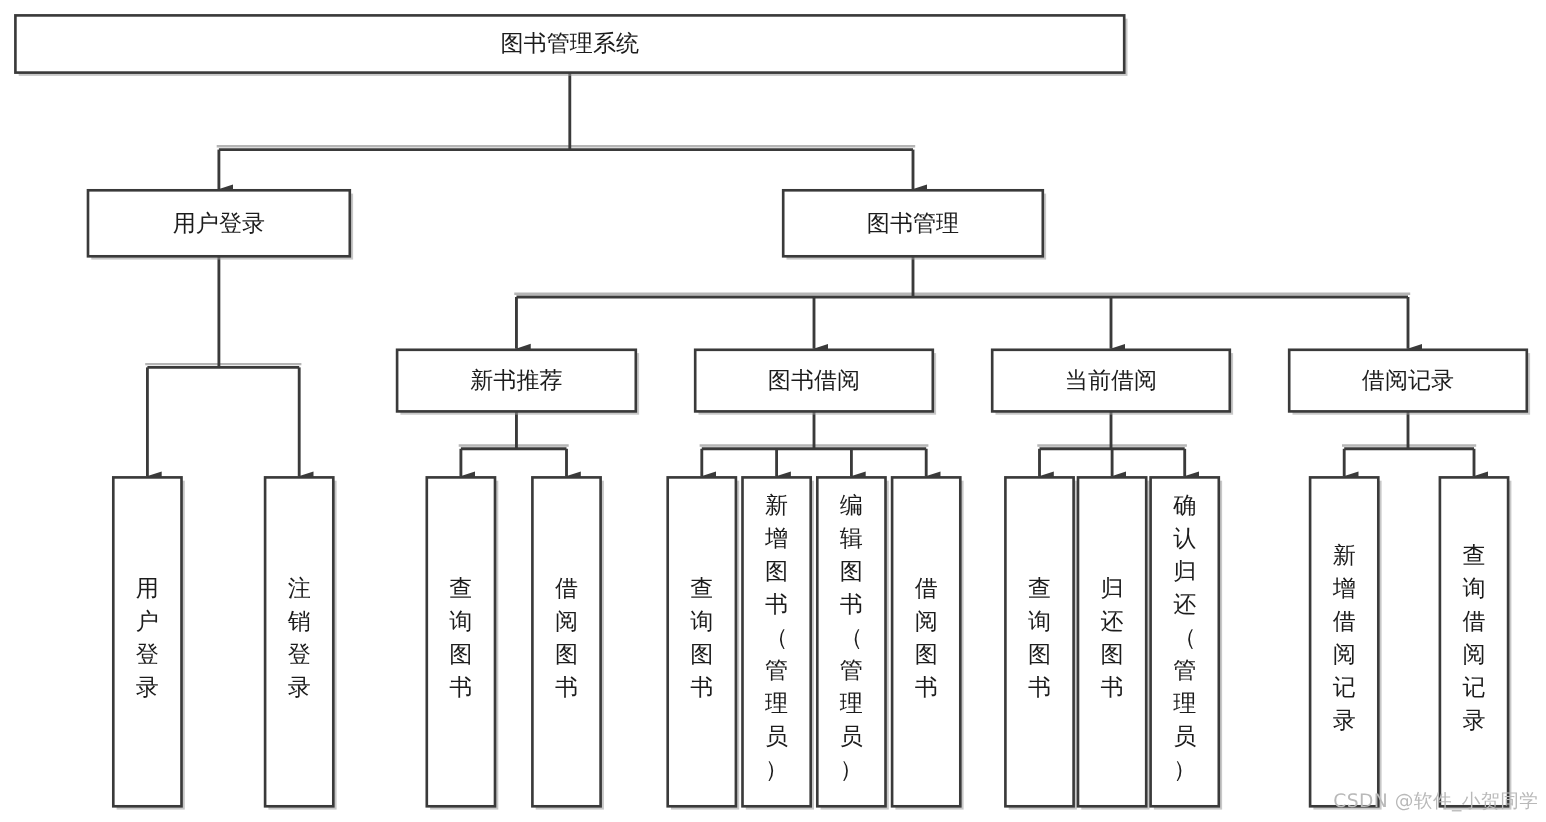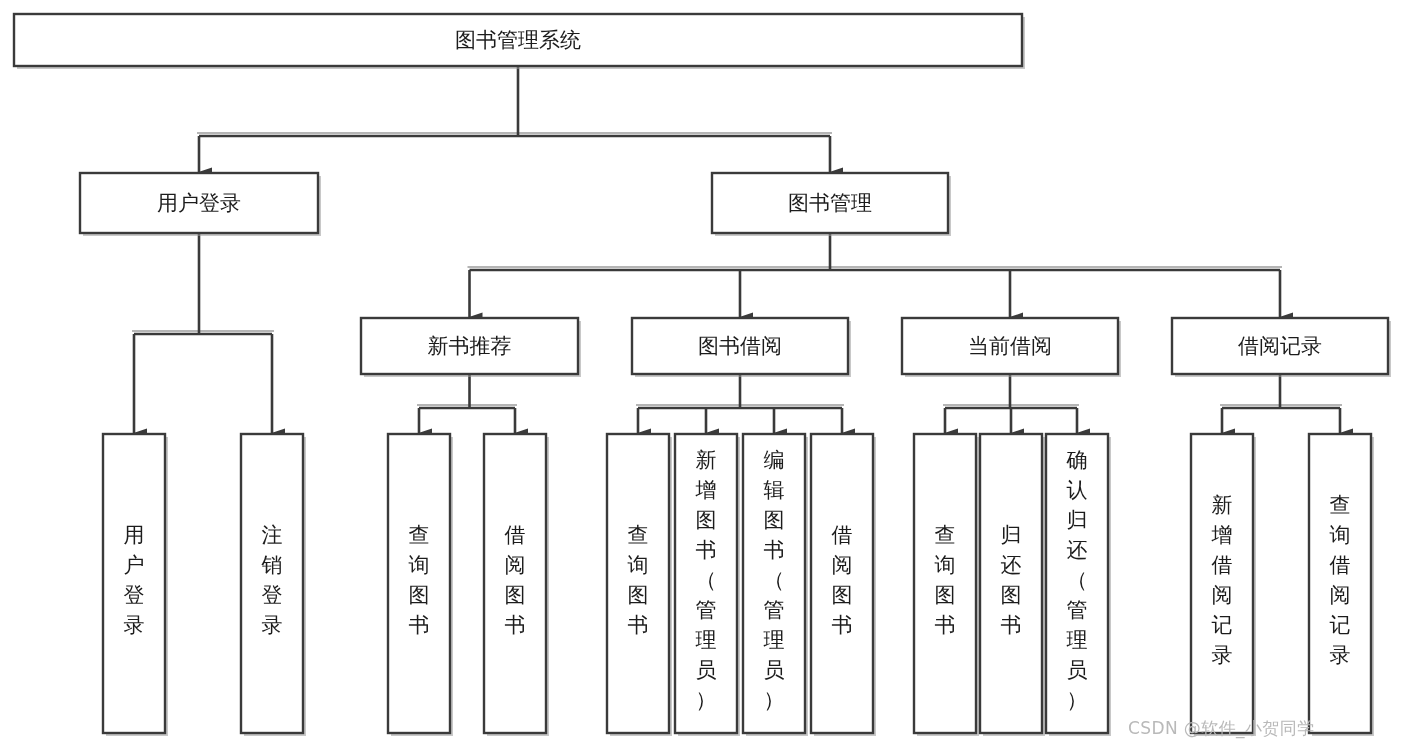--- a/index.html
+++ b/index.html
@@ -223,14 +223,14 @@
           <text class="node-label-v" x="1222" y="511.5"><tspan x="1222" dy="0">新</tspan><tspan x="1222" dy="30">增</tspan><tspan x="1222" dy="30">借</tspan><tspan x="1222" dy="30">阅</tspan><tspan x="1222" dy="30">记</tspan><tspan x="1222" dy="30">录</tspan></text>
         </g>
         <g>
           <rect class="node-box-shadow" x="1312" y="437" width="62" height="299"></rect>
           <rect class="node-box" x="1309" y="434" width="62" height="299"></rect>
           <text class="node-label-v" x="1340" y="511.5"><tspan x="1340" dy="0">查</tspan><tspan x="1340" dy="30">询</tspan><tspan x="1340" dy="30">借</tspan><tspan x="1340" dy="30">阅</tspan><tspan x="1340" dy="30">记</tspan><tspan x="1340" dy="30">录</tspan></text>
         </g>
       </g>
   </svg>
 
-  <div class="watermark-text" style="left: 1128px; top: 717px; color: rgb(185, 185, 185);">CSDN @软件_小贺同学</div>
+  <div class="watermark-text" style="left: 1212px; top: 717px; color: rgb(185, 185, 185);">CSDN @软件_小贺同学</div>
 </div>
 
 </body></html>

